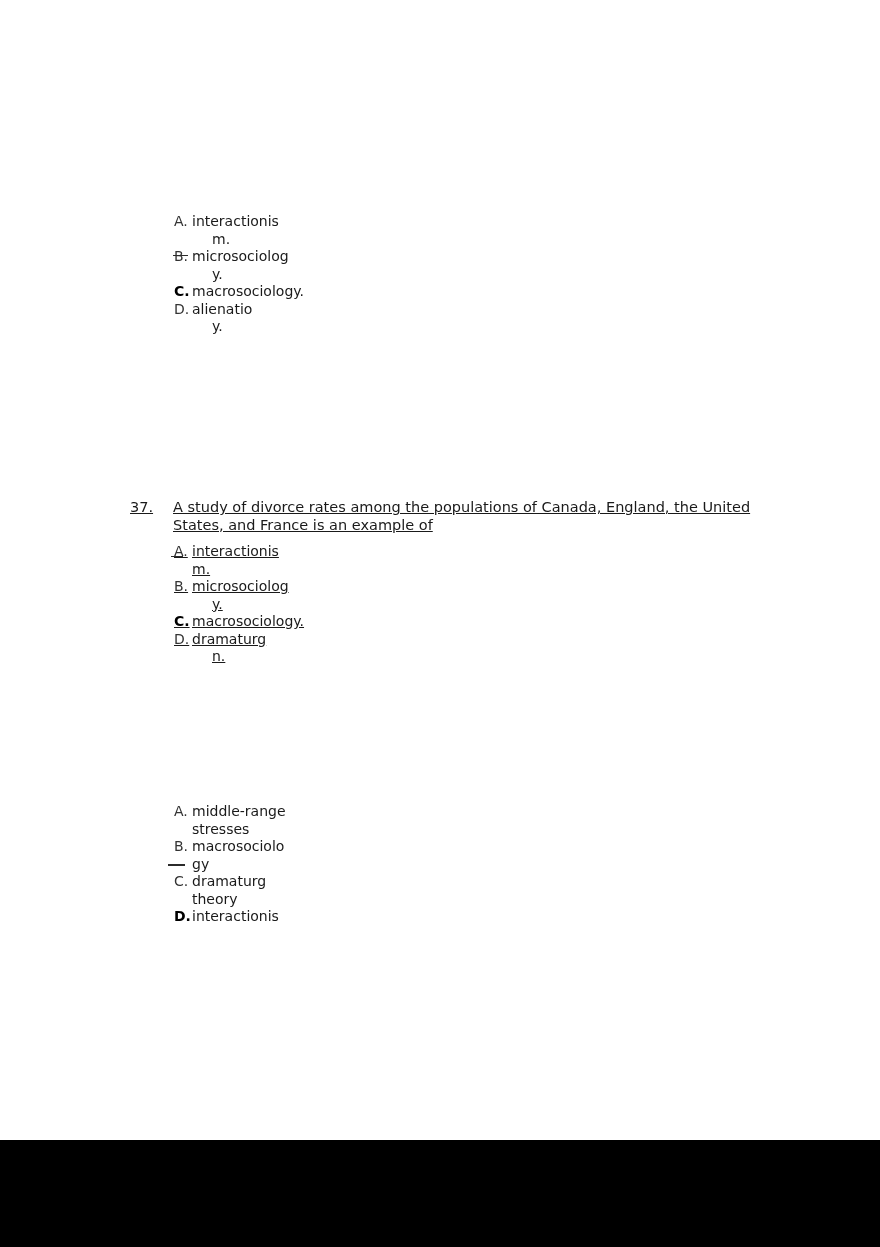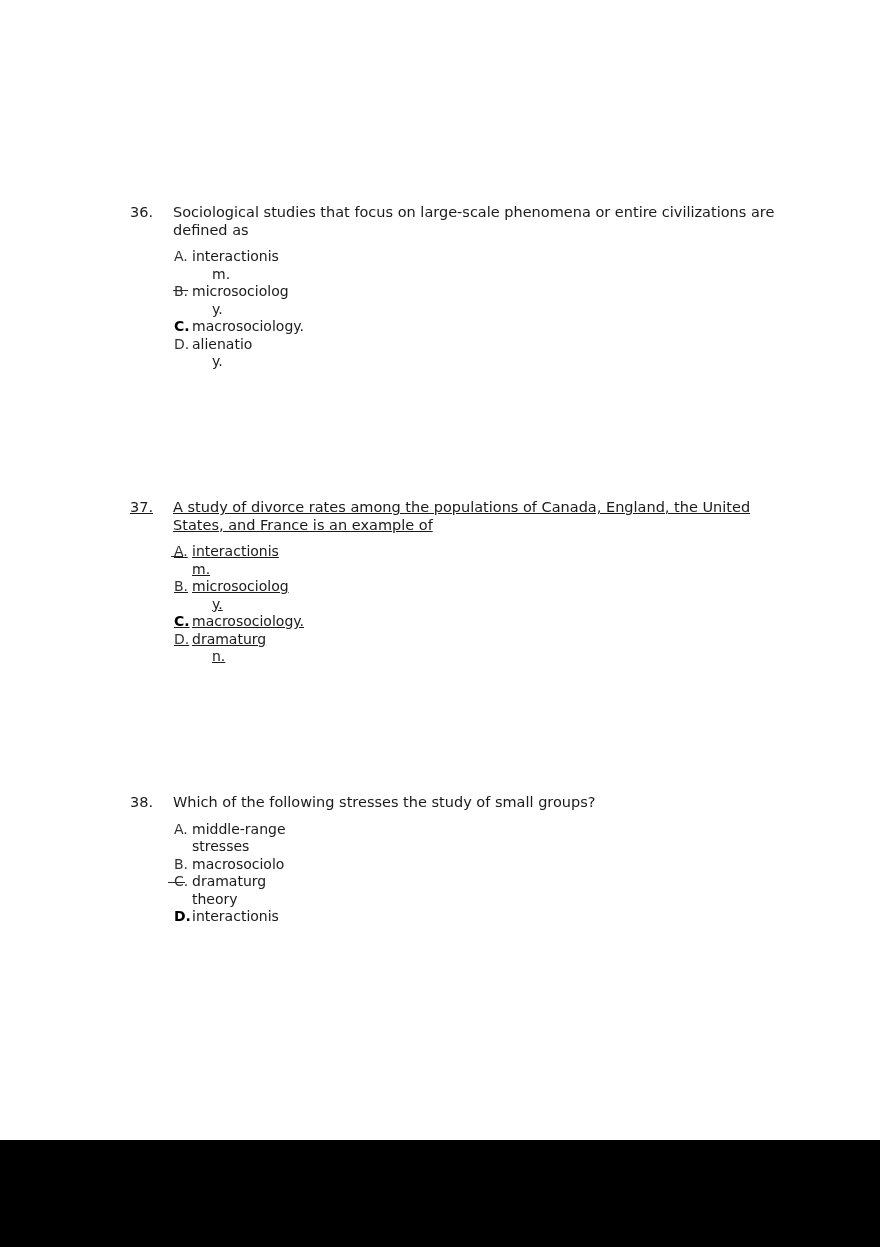--- a/index.html
+++ b/index.html
@@ -110,24 +110,20 @@
     width: 17px;
     height: 1.6px;
   }
 </style>
 </head>
 <body>
 
 <div class="page">
 
   <div class="question-block" style="top:204px;">
-    <div class="q-head">
-      <div class="q-num">36.</div>
-      <div class="q-text">Sociological studies that focus on large-scale phenomena or entire civilizations are defined as</div>
-    </div>
     <div class="options">
 
       <div class="option">
         <div class="opt-letter">A.</div>
         <div class="opt-body">
           <span>interactionis</span>
           <span class="wrap2">m.</span>
         </div>
       </div>
 
@@ -198,41 +194,38 @@
         <div class="opt-body">
           <span>dramaturg</span>
           <span class="wrap2">n.</span>
         </div>
       </div>
 
     </div>
   </div>
 
   <div class="question-block" style="top:794px;">
-    <div class="q-head">
-      <div class="q-num">38.</div>
-      <div class="q-text">Which of the following stresses the study of small groups?</div>
-    </div>
     <div class="options">
 
       <div class="option">
         <div class="opt-letter">A.</div>
         <div class="opt-body">
           <span>middle-range</span>
           <span class="wrap2 tight">stresses</span>
         </div>
       </div>
 
       <div class="option">
         <div class="opt-letter">
           <span>B.</span>
           <span class="artifact art-dash" style="top:26px;"></span>
         </div>
         <div class="opt-body">
           <span>macrosociolo</span>
+          <span class="wrap2 tight">gy</span>
         </div>
       </div>
 
       <div class="option">
         <div class="opt-letter">C.</div>
         <div class="opt-body">
           <span>dramaturg</span>
           <span class="wrap2 tight">theory</span>
         </div>
       </div>

